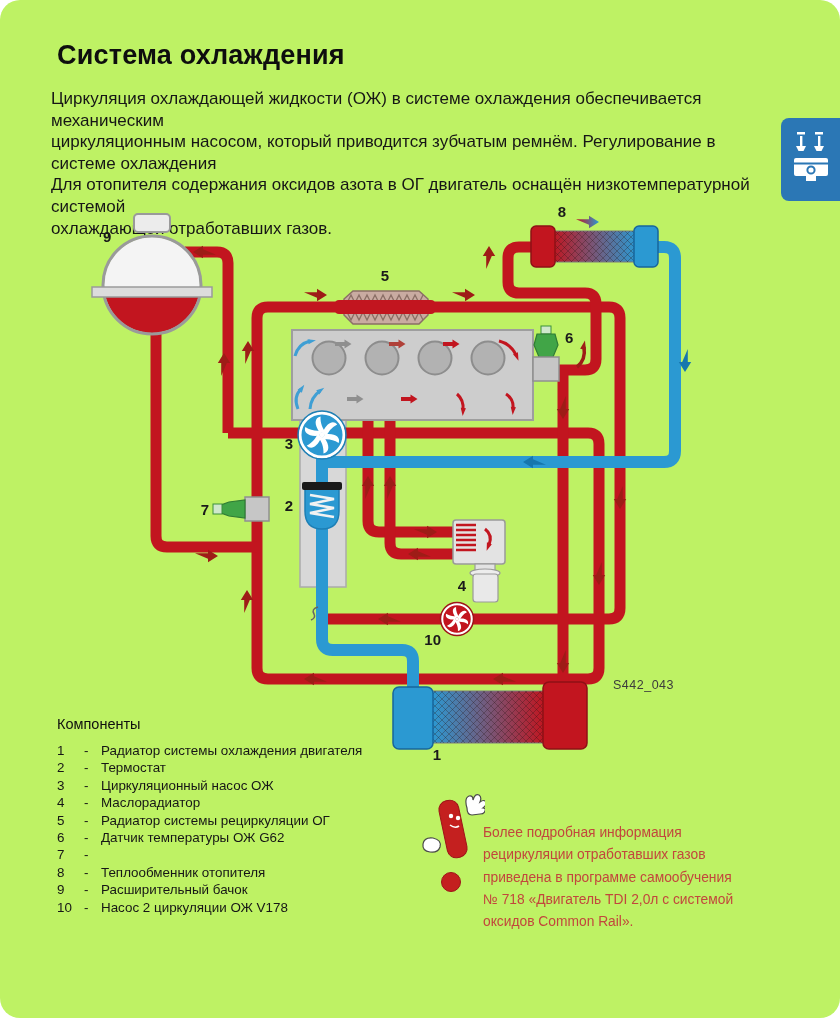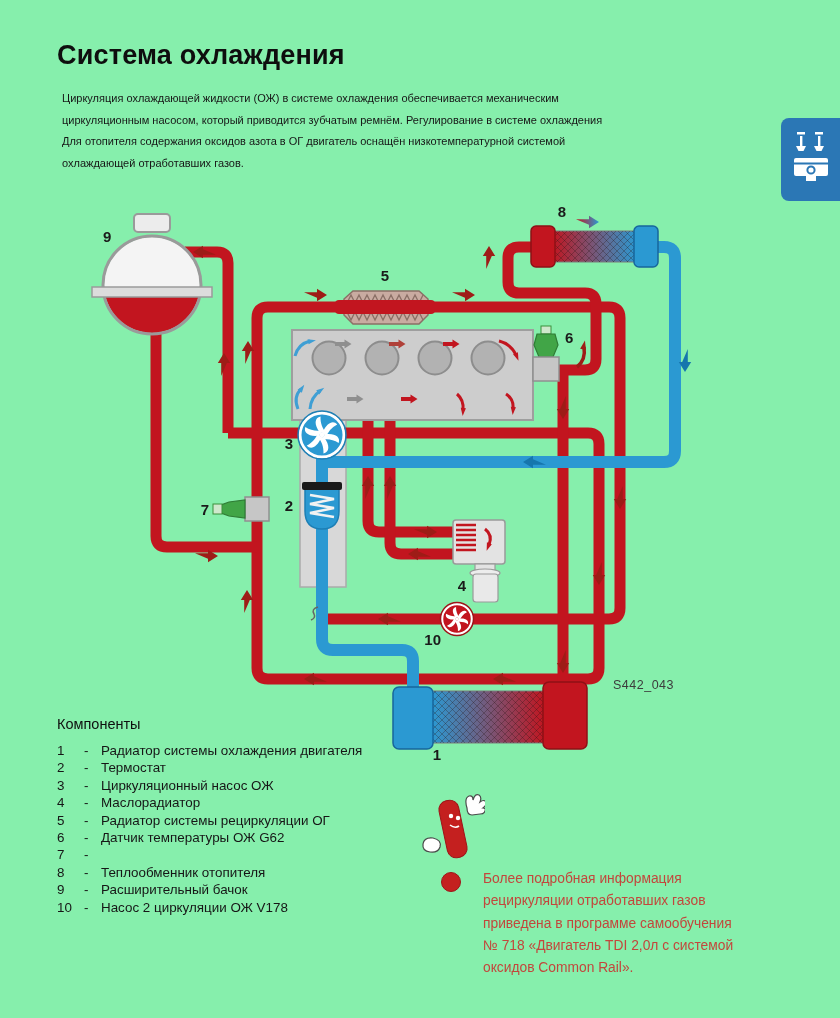--- a/index.html
+++ b/index.html
@@ -1,32 +1,32 @@
 <!DOCTYPE html>
 <html><head>
 <meta charset="utf-8">
 <style>
   html,body{margin:0;padding:0;}
-  .page{position:relative;width:840px;height:1018px;background:#86efac;overflow:hidden;
-        font-family:"Liberation Sans", sans-serif;color:#161616;}
+  .page{position:relative;width:840px;height:1018px;background:#bef264;overflow:hidden;
+        font-family:"Liberation Sans", sans-serif;color:#161616;border-radius:20px;}
   .title{position:absolute;left:57px;top:40px;font-size:27px;font-weight:bold;
          letter-spacing:.2px;color:#0e0e0e;}
-  .intro{position:absolute;left:62px;top:88px;width:700px;font-size:11px;line-height:21.6px;}
+  .intro{position:absolute;left:51px;top:88px;width:700px;font-size:17px;line-height:21.6px;}
   .side-tab{position:absolute;left:781px;top:118px;width:59px;height:83px;background:#2b77b5;
             border-radius:8px 0 0 8px;display:flex;align-items:center;justify-content:center;}
   .diagram{position:absolute;left:85px;top:195px;width:640px;height:565px;}
   .comp-head{position:absolute;left:57px;top:716px;font-size:14.5px;font-weight:normal;color:#0e0e0e;}
   .comp-list{position:absolute;left:57px;top:742px;width:350px;font-size:13.4px;line-height:17.4px;}
   .comp-row{display:flex;}
   .c-num{width:27px;flex:none;}
   .c-dash{width:17px;flex:none;}
   .c-label{white-space:pre-line;}
   .note-icon{position:absolute;left:415px;top:792px;width:70px;height:105px;}
   .note-text{position:absolute;left:483px;top:822px;width:290px;font-size:13.8px;
-             line-height:22.3px;color:#c2473c;margin-top:46px;}
+             line-height:22.3px;color:#c2473c;}
   svg text{font-family:"Liberation Sans", sans-serif;}
   .dlabel{font-size:15px;font-weight:bold;fill:#1a1a1a;}
   .figcode{font-size:12.5px;fill:#3c3c3c;letter-spacing:.5px;}
 </style>
 </head>
 <body>
 
 <div class="page">
 
   <div class="title">Система охлаждения</div>

